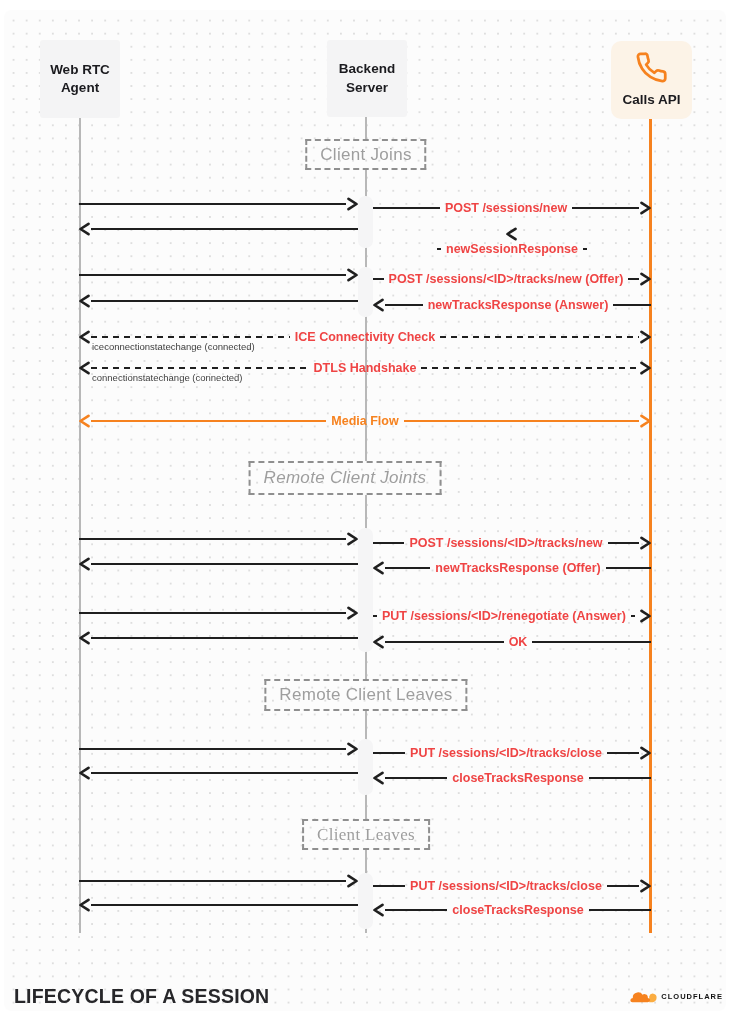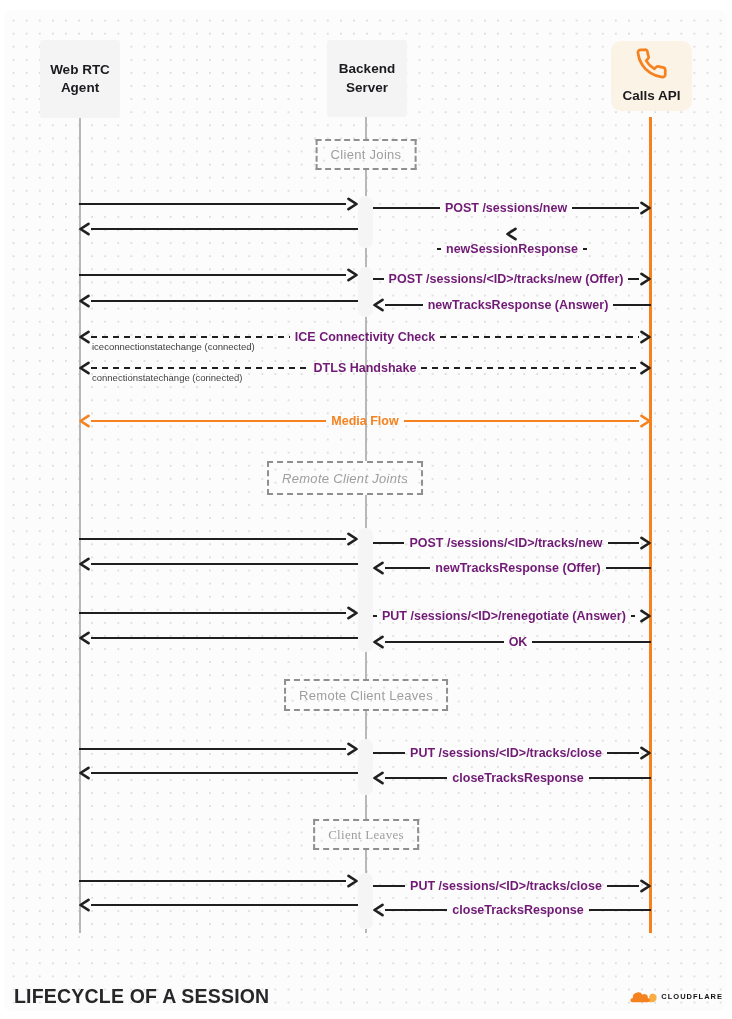--- a/index.html
+++ b/index.html
@@ -13,29 +13,29 @@
     background-image:radial-gradient(circle,#dedede 1.2px,rgba(0,0,0,0) 1.2px);
     background-size:13.1px 13.1px;}
   .lifeline{position:absolute;width:2px;}
   .actor{position:absolute;display:flex;flex-direction:column;align-items:center;justify-content:center;
     font-weight:bold;font-size:13.5px;color:#1b1b1f;line-height:1.35;text-align:right;}
   .actor.plain{background:#f4f4f5;border-radius:3px;}
   .actor.highlight{background:#fcf3e7;border-radius:10px;}
   .actor .icon-wrap{margin-bottom:7px;line-height:0;}
   .activation{position:absolute;width:15px;background:#f5f5f6;border-radius:7px;}
   .milestone{position:absolute;transform:translateX(-50%);display:flex;align-items:center;
-    border:2px dashed #8f8f8f;color:#9e9e9e;font-size:13px;letter-spacing:.3px;font-weight:400;
+    border:2px dashed #8f8f8f;color:#9e9e9e;font-size:17px;letter-spacing:.3px;font-weight:400;
     padding:0 13px;white-space:nowrap;box-sizing:border-box;}
   .msg{position:absolute;height:16px;display:flex;align-items:center;}
   .msg .shaft{flex:1;display:flex;align-items:center;height:16px;min-width:0;}
   .msg .seg{flex:1;height:2.5px;min-width:4px;}
   .msg.solid .seg{background:#1f1f1f;}
   .msg.orange .seg{background:#f6821f;}
   .msg.dashed .seg{background:repeating-linear-gradient(90deg,#1f1f1f 0 6px,rgba(0,0,0,0) 6px 11px);}
-  .msg .lbl{padding:0 5px;font-weight:bold;font-size:12.5px;color:#701a75;white-space:nowrap;flex:0 0 auto;}
+  .msg .lbl{padding:0 5px;font-weight:bold;font-size:12.5px;color:#ef4444;white-space:nowrap;flex:0 0 auto;}
   .msg.orange .lbl{color:#f6821f;}
   .msg svg.chev{flex:0 0 auto;display:block;}
   .sublabel{position:absolute;font-size:9.5px;color:#3f3f3f;white-space:nowrap;}
   #footer-title{position:absolute;left:14px;top:985px;font-size:19.5px;font-weight:bold;color:#27272a;letter-spacing:.2px;}
   #brand{position:absolute;right:9px;top:989px;display:flex;align-items:center;gap:4px;}
   #brand .brand-text{font-size:7.5px;font-weight:bold;color:#111;letter-spacing:1px;}
 </style>
 </head>
 <body>
 
@@ -51,21 +51,21 @@
       <div class="activation" style="left: 358px; top: 739px; height: 56px;"></div>
       <div class="activation" style="left: 358px; top: 873px; height: 56px;"></div>
       <div class="actor plain" style="left: 40px; top: 40px; width: 80px; height: 78px;">
         <div>Web RTC</div>
         <div>Agent</div>
       </div>
       <div class="actor plain" style="left: 327px; top: 40px; width: 80px; height: 77px;">
         <div>Backend</div>
         <div>Server</div>
       </div>
-      <div class="actor highlight" style="left: 611px; top: 41px; width: 81px; height: 70px;">
+      <div class="actor highlight" style="left: 611px; top: 41px; width: 81px; height: 78px;">
         <span class="icon-wrap"><svg width="33" height="33" viewBox="0 0 24 24">
             <path fill="none" stroke="#f6821f" stroke-width="2" stroke-linecap="round" stroke-linejoin="round" d="M22 16.92v3a2 2 0 0 1-2.18 2 19.79 19.79 0 0 1-8.63-3.07 19.5 19.5 0 0 1-6-6 19.79 19.79 0 0 1-3.07-8.67A2 2 0 0 1 4.11 2h3a2 2 0 0 1 2 1.72 12.84 12.84 0 0 0 .7 2.81 2 2 0 0 1-.45 2.11L8.09 9.91a16 16 0 0 0 6 6l1.27-1.27a2 2 0 0 1 2.11-.45 12.84 12.84 0 0 0 2.81.7A2 2 0 0 1 22 16.92z"></path>
           </svg></span>
         <div>Calls API</div>
       </div>
       <div class="milestone dotted-bg" style="left: 366px; top: 139px; height: 31px;">
         <span>Client Joins</span>
       </div>
       <div class="milestone dotted-bg" style="left: 345px; top: 461px; height: 34px; font-style: italic;">
         <span>Remote Client Joints</span>

